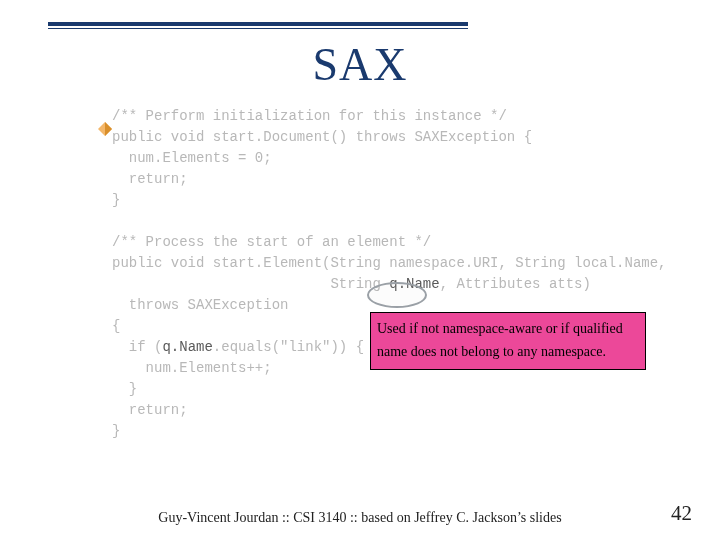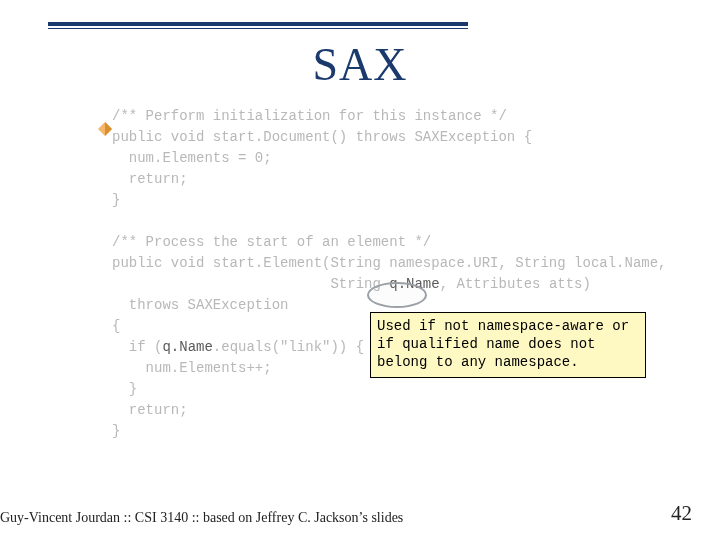--- a/index.html
+++ b/index.html
@@ -70,33 +70,33 @@
     border-radius: 50%;
     background: rgba(200,200,200,0.05);
     pointer-events: none;
   }
   .callout-box {
     position: absolute;
     left: 370px;
     top: 312px;
     width: 262px;
     border: 1px solid #000;
-    background: #fef9c3;
+    background: #ec4899;
     padding: 4px 6px 6px 6px;
-    font-family: Liberation Mono, monospace;
+    font-family: Liberation Serif, serif;
     font-size: 14px;
     color: #000;
-    line-height: 18px;
+    line-height: 23px;
   }
   .footer {
     position: absolute;
     left: 0;
     bottom: 14px;
     width: 720px;
-    text-align: left;
+    text-align: center;
     font-family: "Times New Roman", Times, serif;
     font-size: 14px;
     color: #222;
   }
   .pagenum {
     position: absolute;
     right: 28px;
     bottom: 14px;
     font-family: "Times New Roman", Times, serif;
     font-size: 21px;

